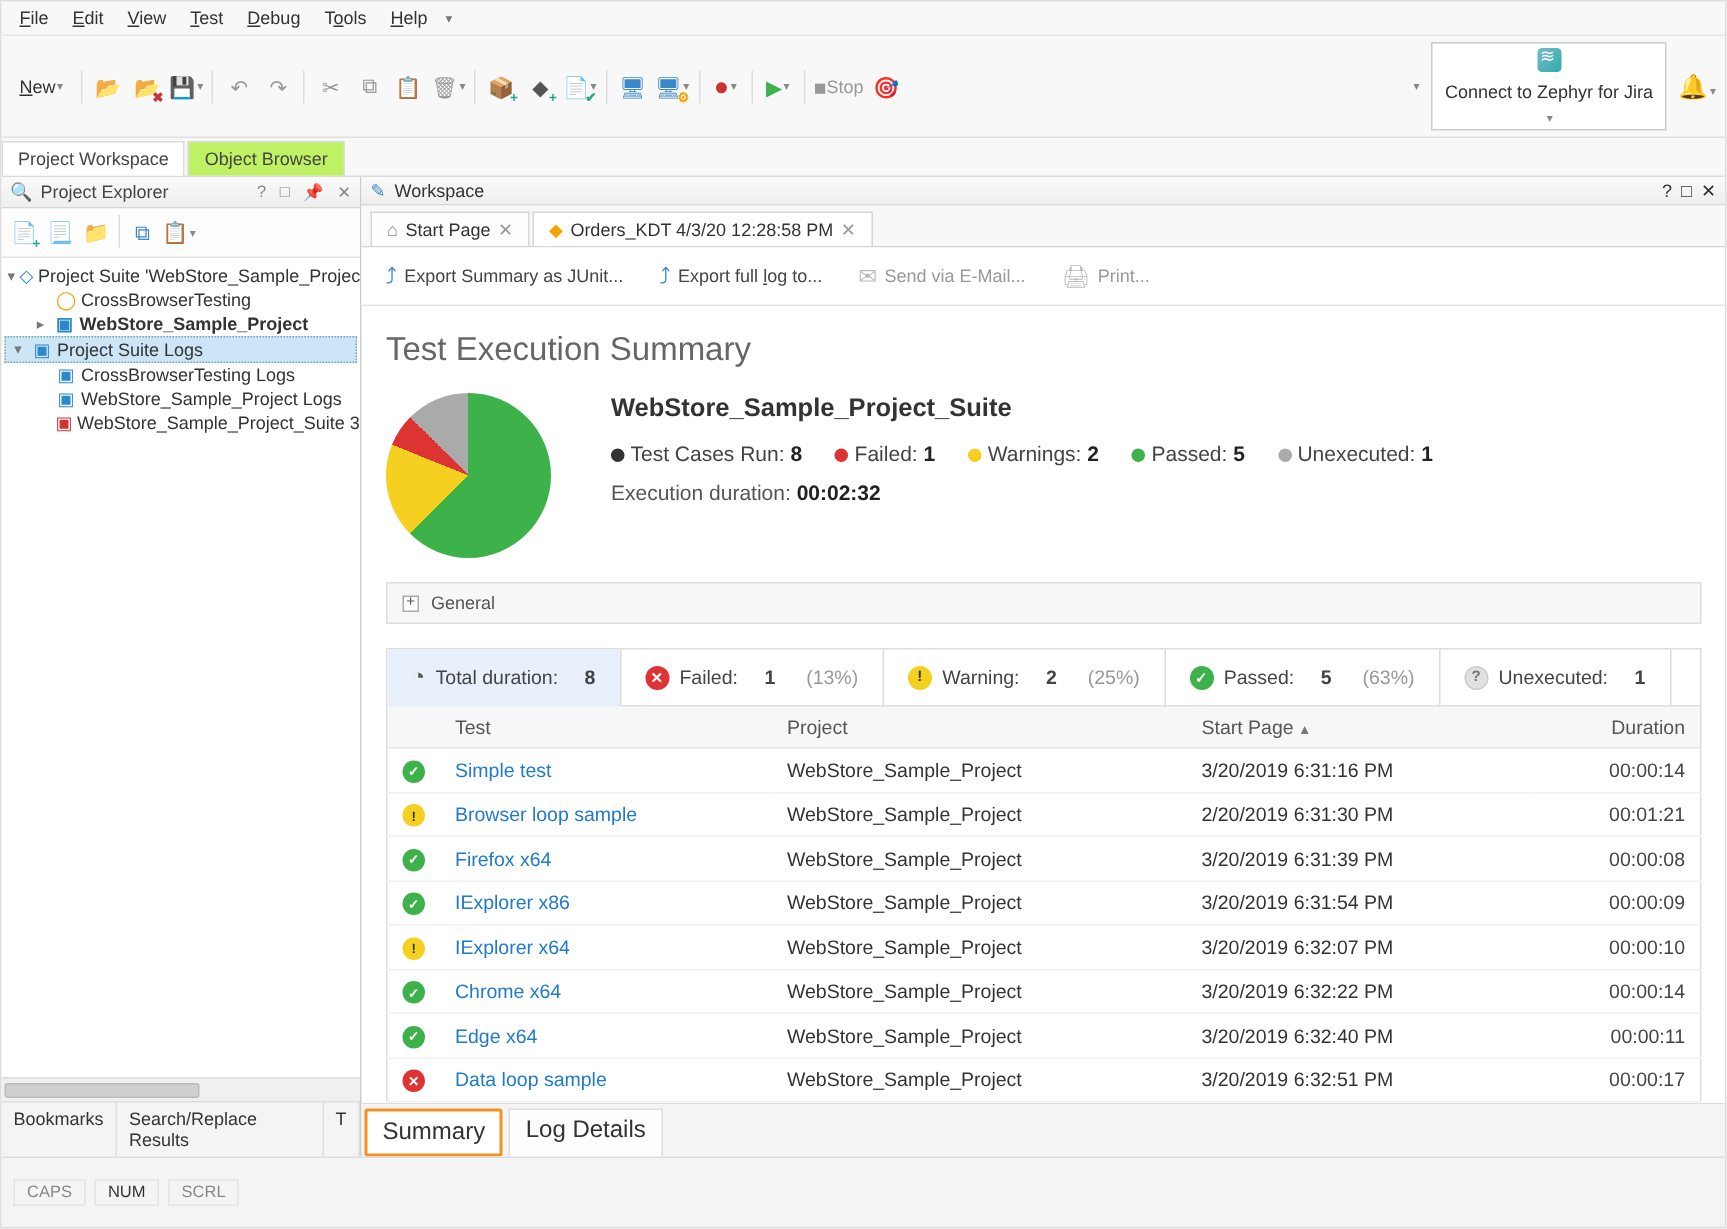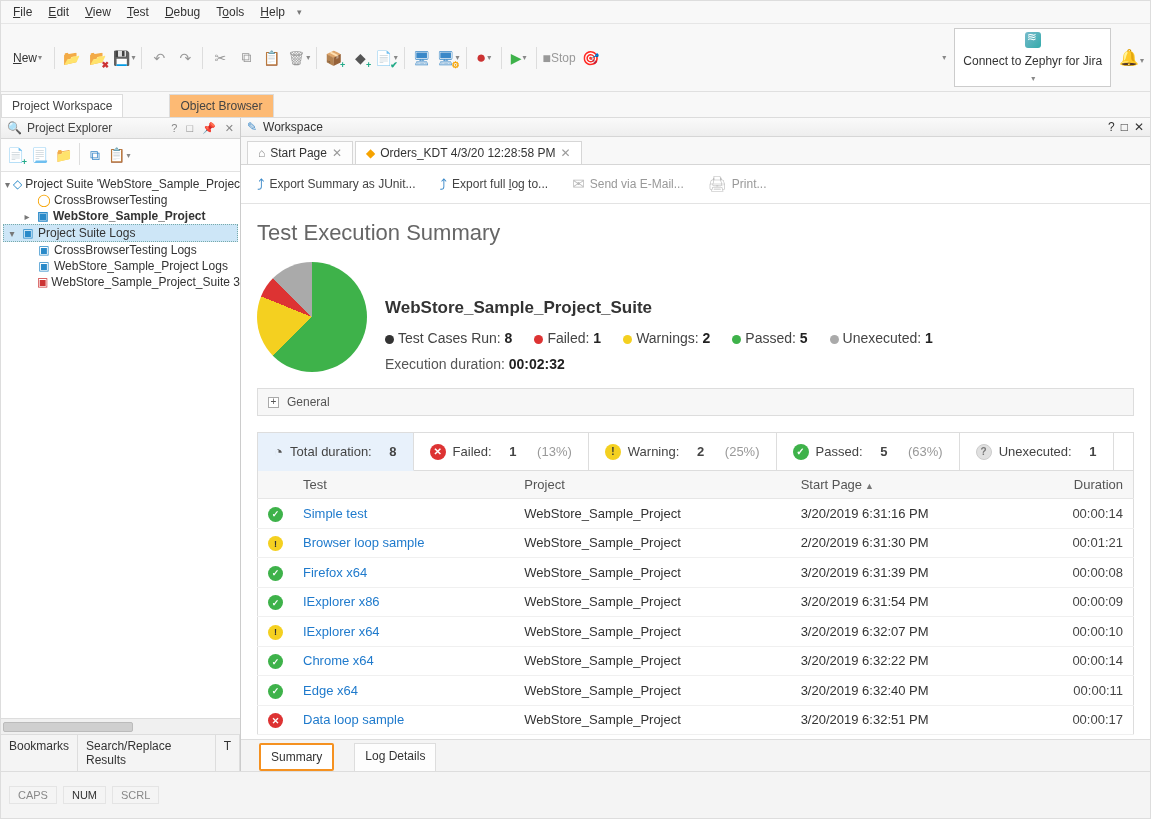--- a/index.html
+++ b/index.html
@@ -63,27 +63,26 @@
   .zephyr-icon { width:16px; height:16px; background: linear-gradient(135deg,#7bc,#3aa); border-radius:3px; position:relative;}
   .zephyr-icon::after{content:"≋";color:#fff;font-size:12px;position:absolute;left:2px;top:-2px;}
   .bell { font-size: 16px; color: #888;}
 
   
   .ws-tabs {
     display: flex;
     background: #f8f8f8;
     border-bottom: 1px solid #dcdcdc;
     padding-top: 2px;
-    gap: 44px;
   }
   .ws-tab {
     padding: 4px 10px;
     border: 1px solid #dcdcdc;
     border-bottom: none;
-    background: #fdba74;
+    background: #bef264;
     margin-right: 2px;
     font-size: 12px;
     color: #444;
   }
   .ws-tab.active { background: #fff; }
   
   .main {
     flex: 1;
     display: flex;
     overflow: hidden;
@@ -197,21 +196,21 @@
     flex:1;
     background:#fff;
     padding: 12px 16px 6px 16px;
     overflow:auto;
   }
   h2.sum-title {
     font-size: 22px; font-weight: 400; color:#666;
     margin: 4px 0 16px 0;
   }
   .sum-top {
-    display:flex;align-items:flex-end;gap:18px;margin-bottom:16px;
+    display:flex;align-items:flex-start;gap:40px;margin-bottom:16px;
   }
   .pie {
     width:110px;height:110px;border-radius:50%;
     background: conic-gradient(
       #3eb24a 0deg 225deg,
       #f4d020 225deg 292deg,
       #d33 292deg 315deg,
       #aaa 315deg 360deg
     );
   }
@@ -259,21 +258,21 @@
   }
   .r-icon{width:15px;height:15px;border-radius:50%;display:inline-flex;align-items:center;justify-content:center;color:#fff;font-size:9px;font-weight:bold;}
   .ri-pass{background:#3eb24a;} .ri-warn{background:#f4d020;color:#333;} .ri-fail{background:#d33;}
   td.test a{color:#1f7acc;text-decoration:none;}
   td.dur{text-align:right;color:#444;}
   .sort-arrow{font-size:9px;color:#777;margin-left:3px;}
 
   .bottom-tabs {
     display:flex;border-top:1px solid #ddd;background:#f4f4f4;
   }
-  .b-tab{padding:5px 10px;border:1px solid #ddd;border-bottom:none;background:#fdfdfd;margin:3px 2px 0 18px;font-size:12px;}
+  .b-tab{padding:5px 10px;border:1px solid #ddd;border-bottom:none;background:#fdfdfd;margin:3px 2px 0 2px;font-size:16px;}
   .b-tab.active{background:#fff;}
   .summary-wrap{position:relative;}
   .hl-box{border:2px solid #f59120;border-radius:2px;}
 
   
   .statusbar {
     display:flex;align-items:center;gap:6px;
     padding: 14px 8px;
     background:#f4f4f4;border-top:1px solid #ddd;
     font-size:11px;color:#888;

